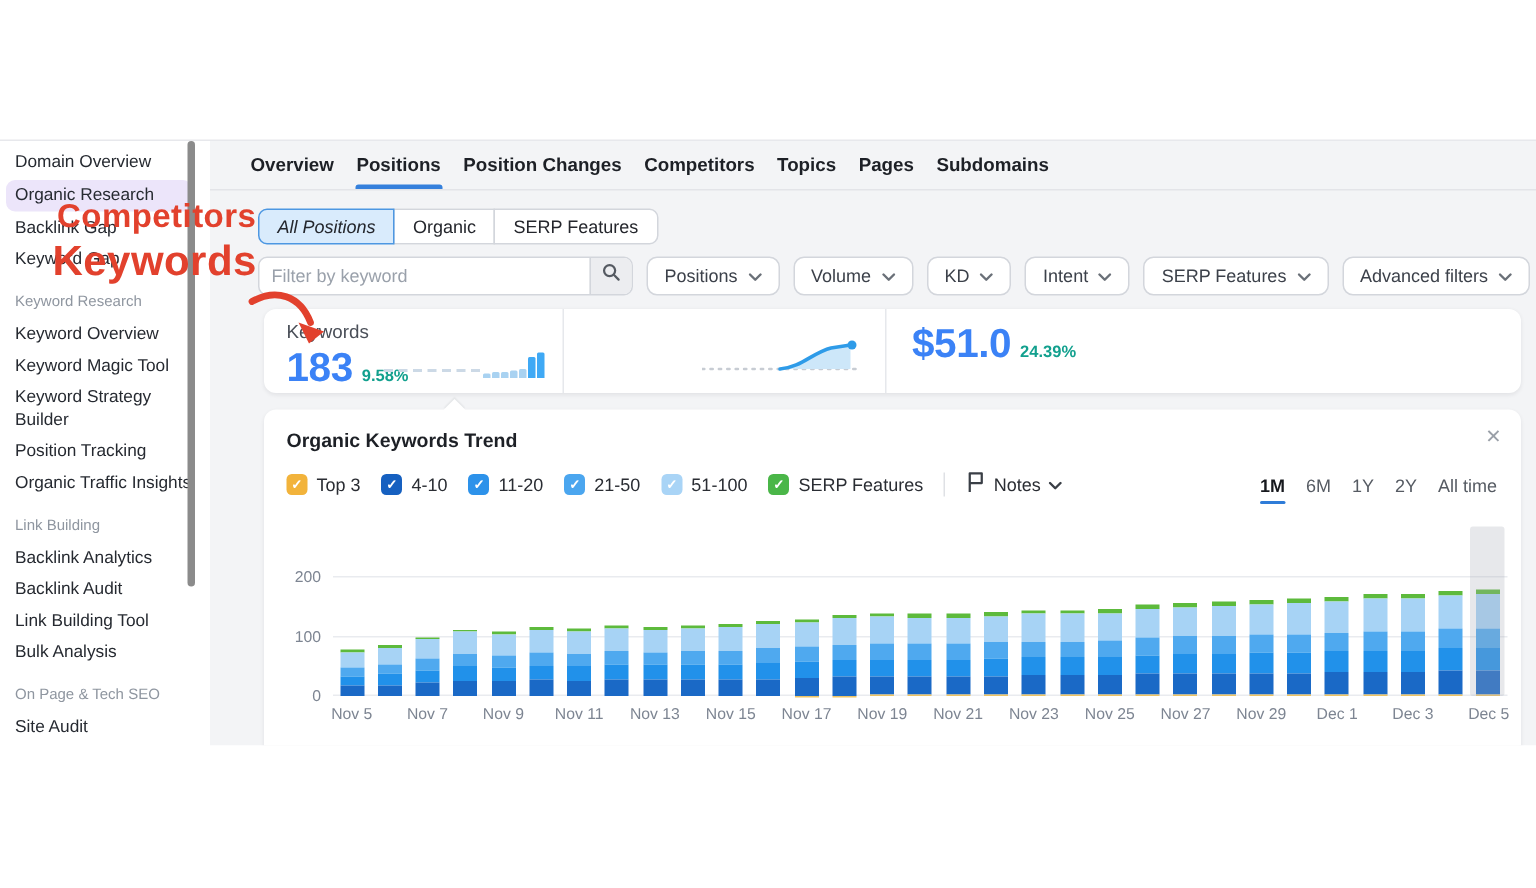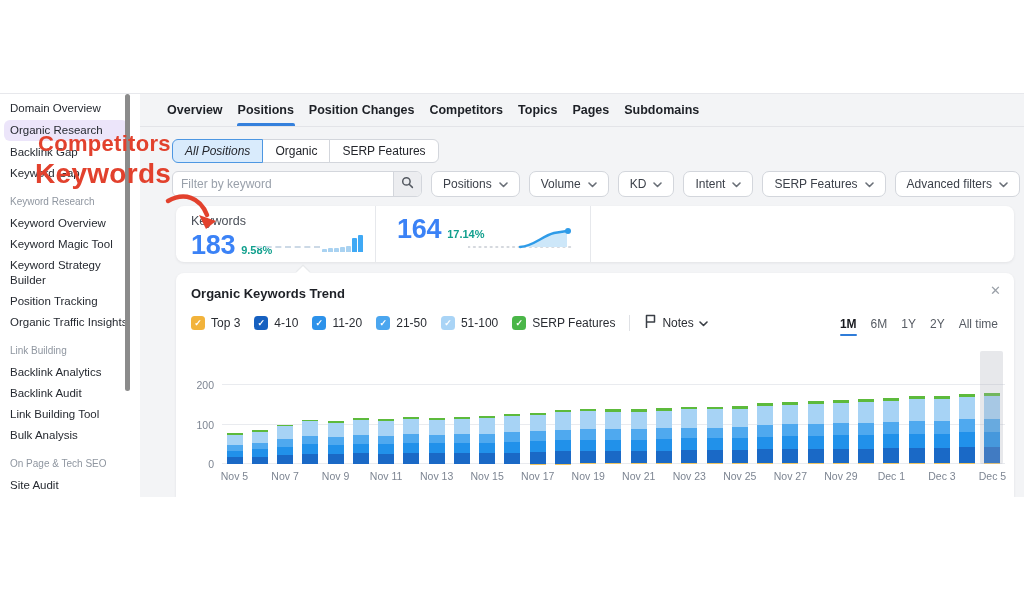--- a/index.html
+++ b/index.html
@@ -196,34 +196,34 @@
                 <i style="height: 4px;"></i>
                 <i style="height: 4px;"></i>
                 <i style="height: 5px;"></i>
                 <i style="height: 6px;"></i>
                 <i class="hot" style="height: 14px;"></i>
                 <i class="hot" style="height: 17px;"></i>
               </span>
           </div>
         </div>
         <div class="m-col m-col2">
-          <div class="m-valrow">
-            <span class="m-value">164</span>
-            <span class="m-change">17.14%</span>
-          </div>
           <div class="tr-spark">
             <svg width="108" height="24" viewBox="0 0 108 24">
               <line x1="0" y1="21" x2="104" y2="21" stroke="#c7ccd3" stroke-width="1.6" stroke-dasharray="1.6 4" stroke-linecap="round"></line>
               <path d="M52,21 C66,20 74,10 86,7 L99,5 L99,21 Z" fill="#cde7f9"></path>
               <path d="M52,21 C66,20 74,10 86,7 L99,5" fill="none" stroke="#2e9be8" stroke-width="2.4" stroke-linecap="round"></path>
               <circle cx="100" cy="5" r="3" fill="#2e9be8"></circle>
             </svg>
           </div>
         </div>
         <div class="m-col m-col3">
+          <div class="m-valrow">
+            <span class="m-value">$51.0</span>
+            <span class="m-change">24.39%</span>
+          </div>
         </div>
       </div>
 
       
       <div class="card trend-card">
         <div class="notch"></div>
         <div class="t-title">Organic Keywords Trend</div>
         <div class="t-close">✕</div>
 
         <div class="legend-row">

